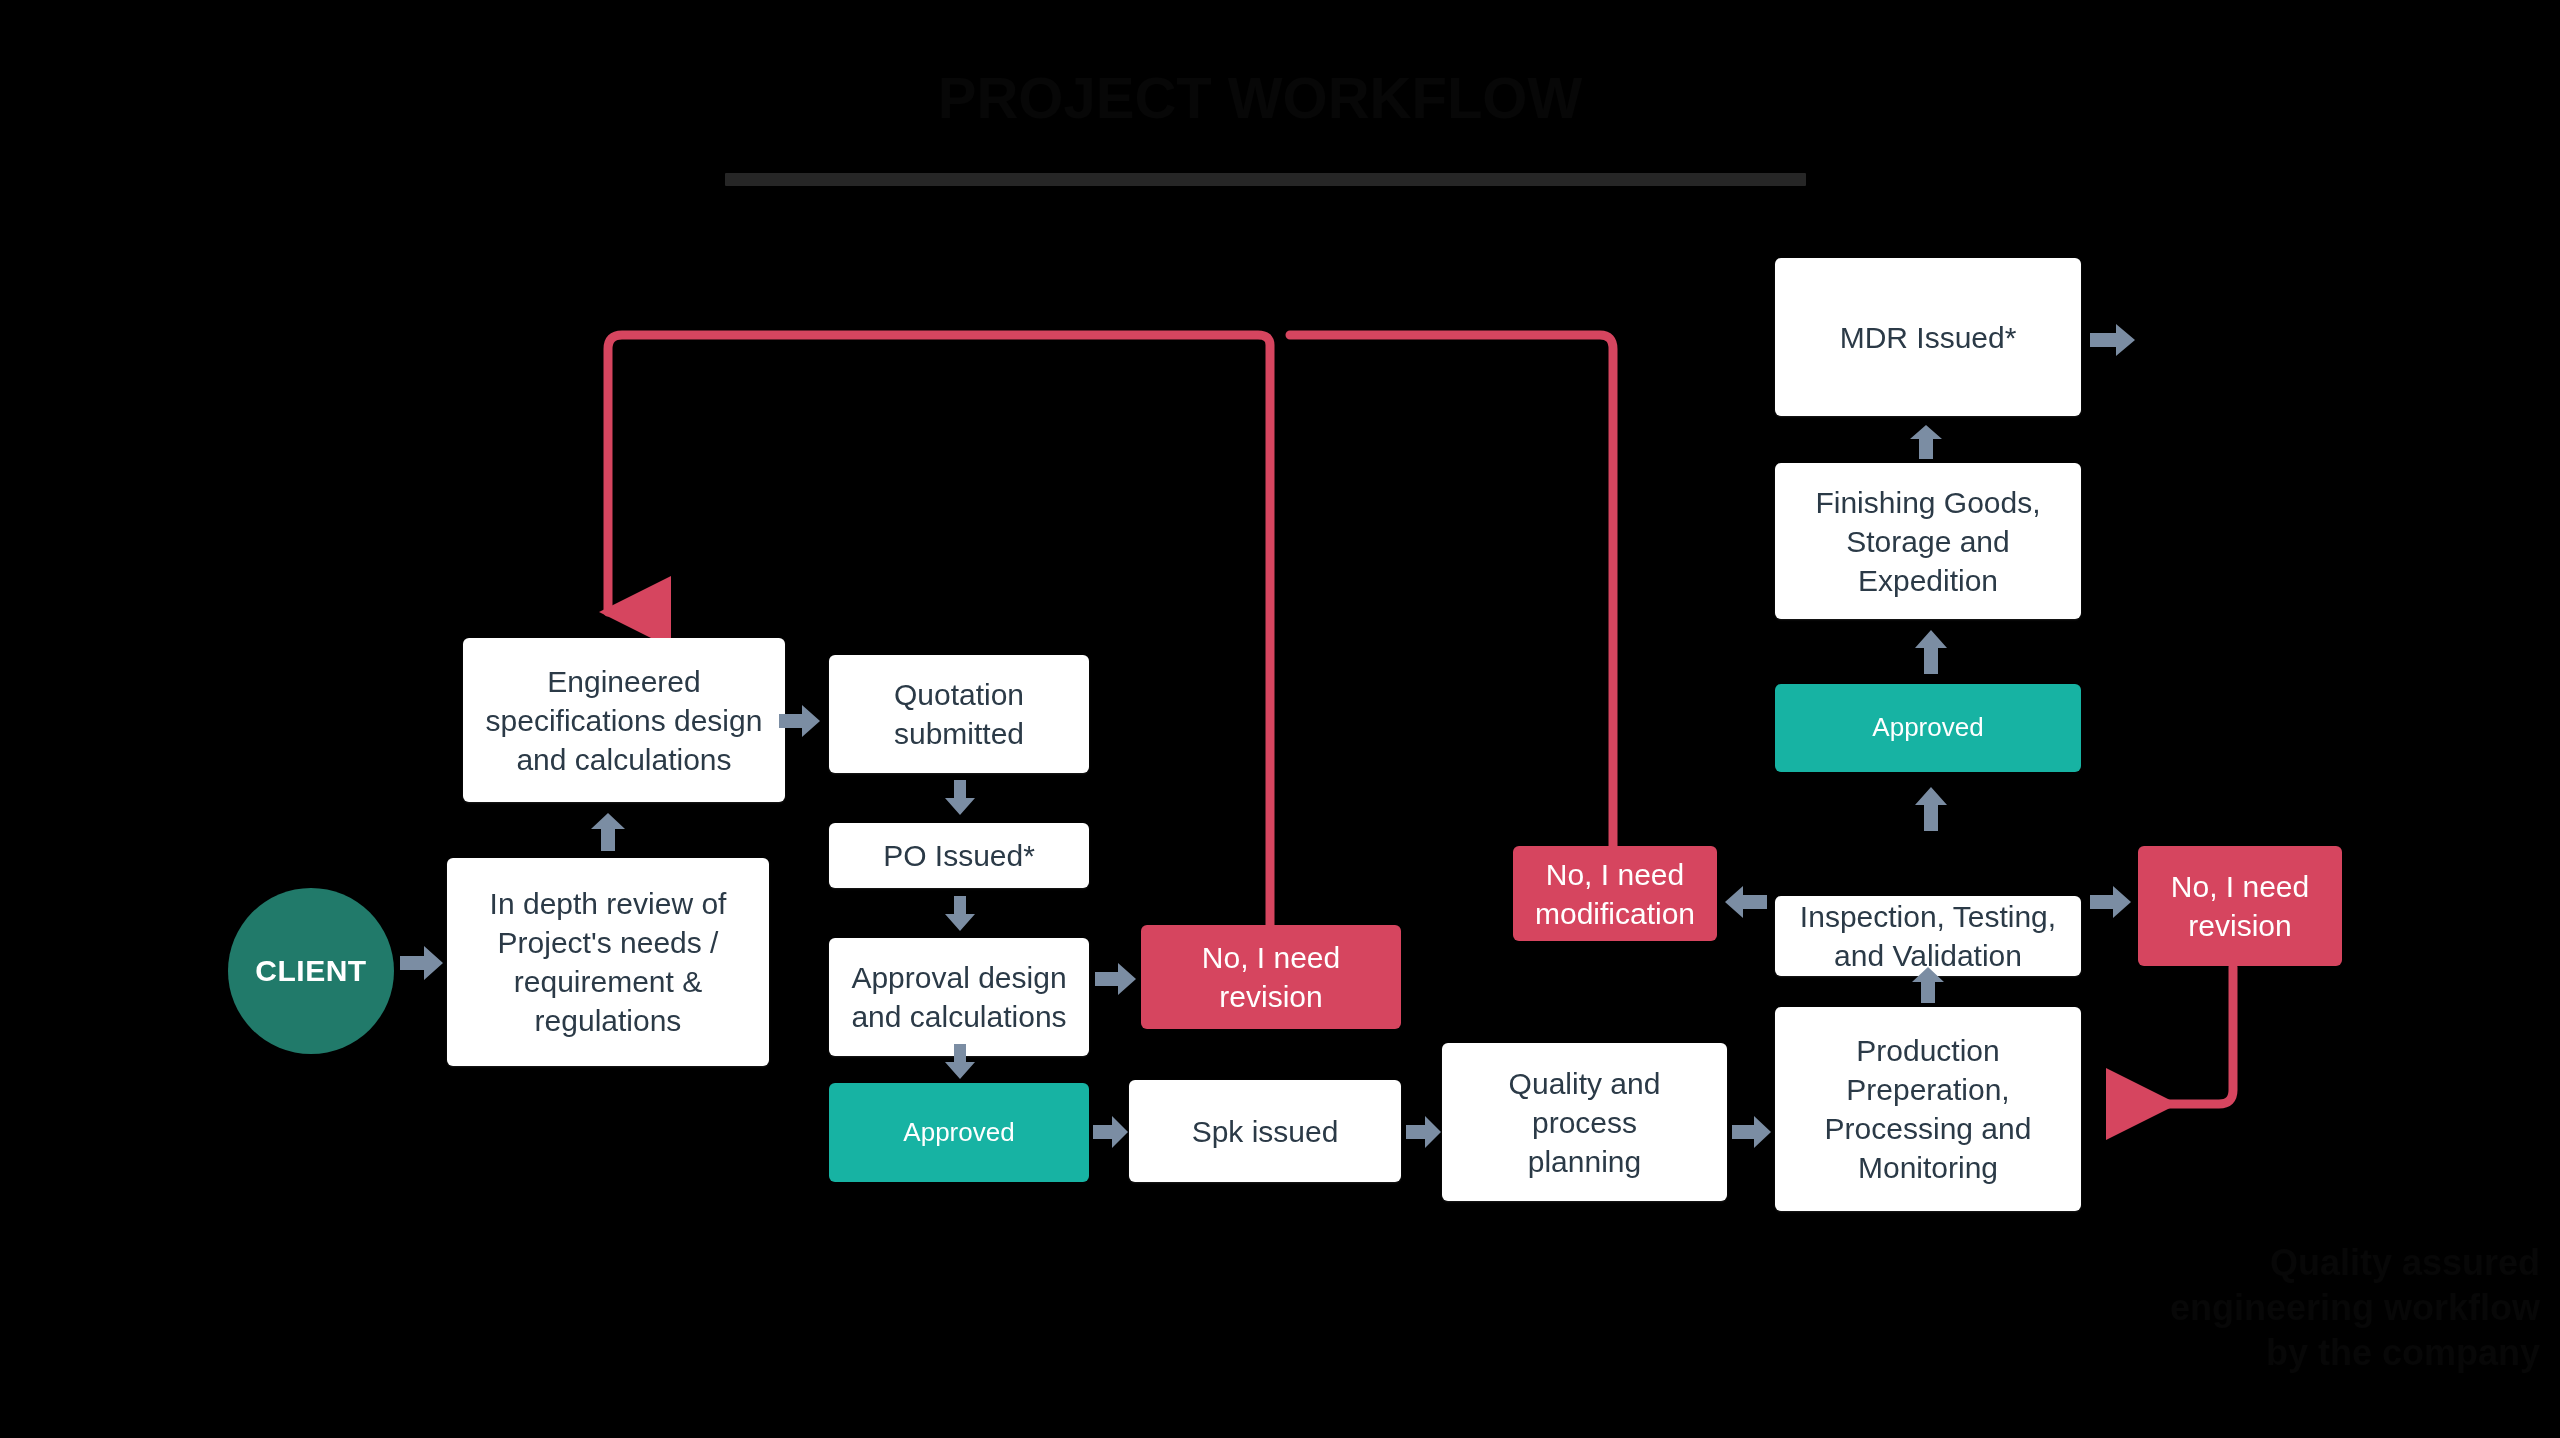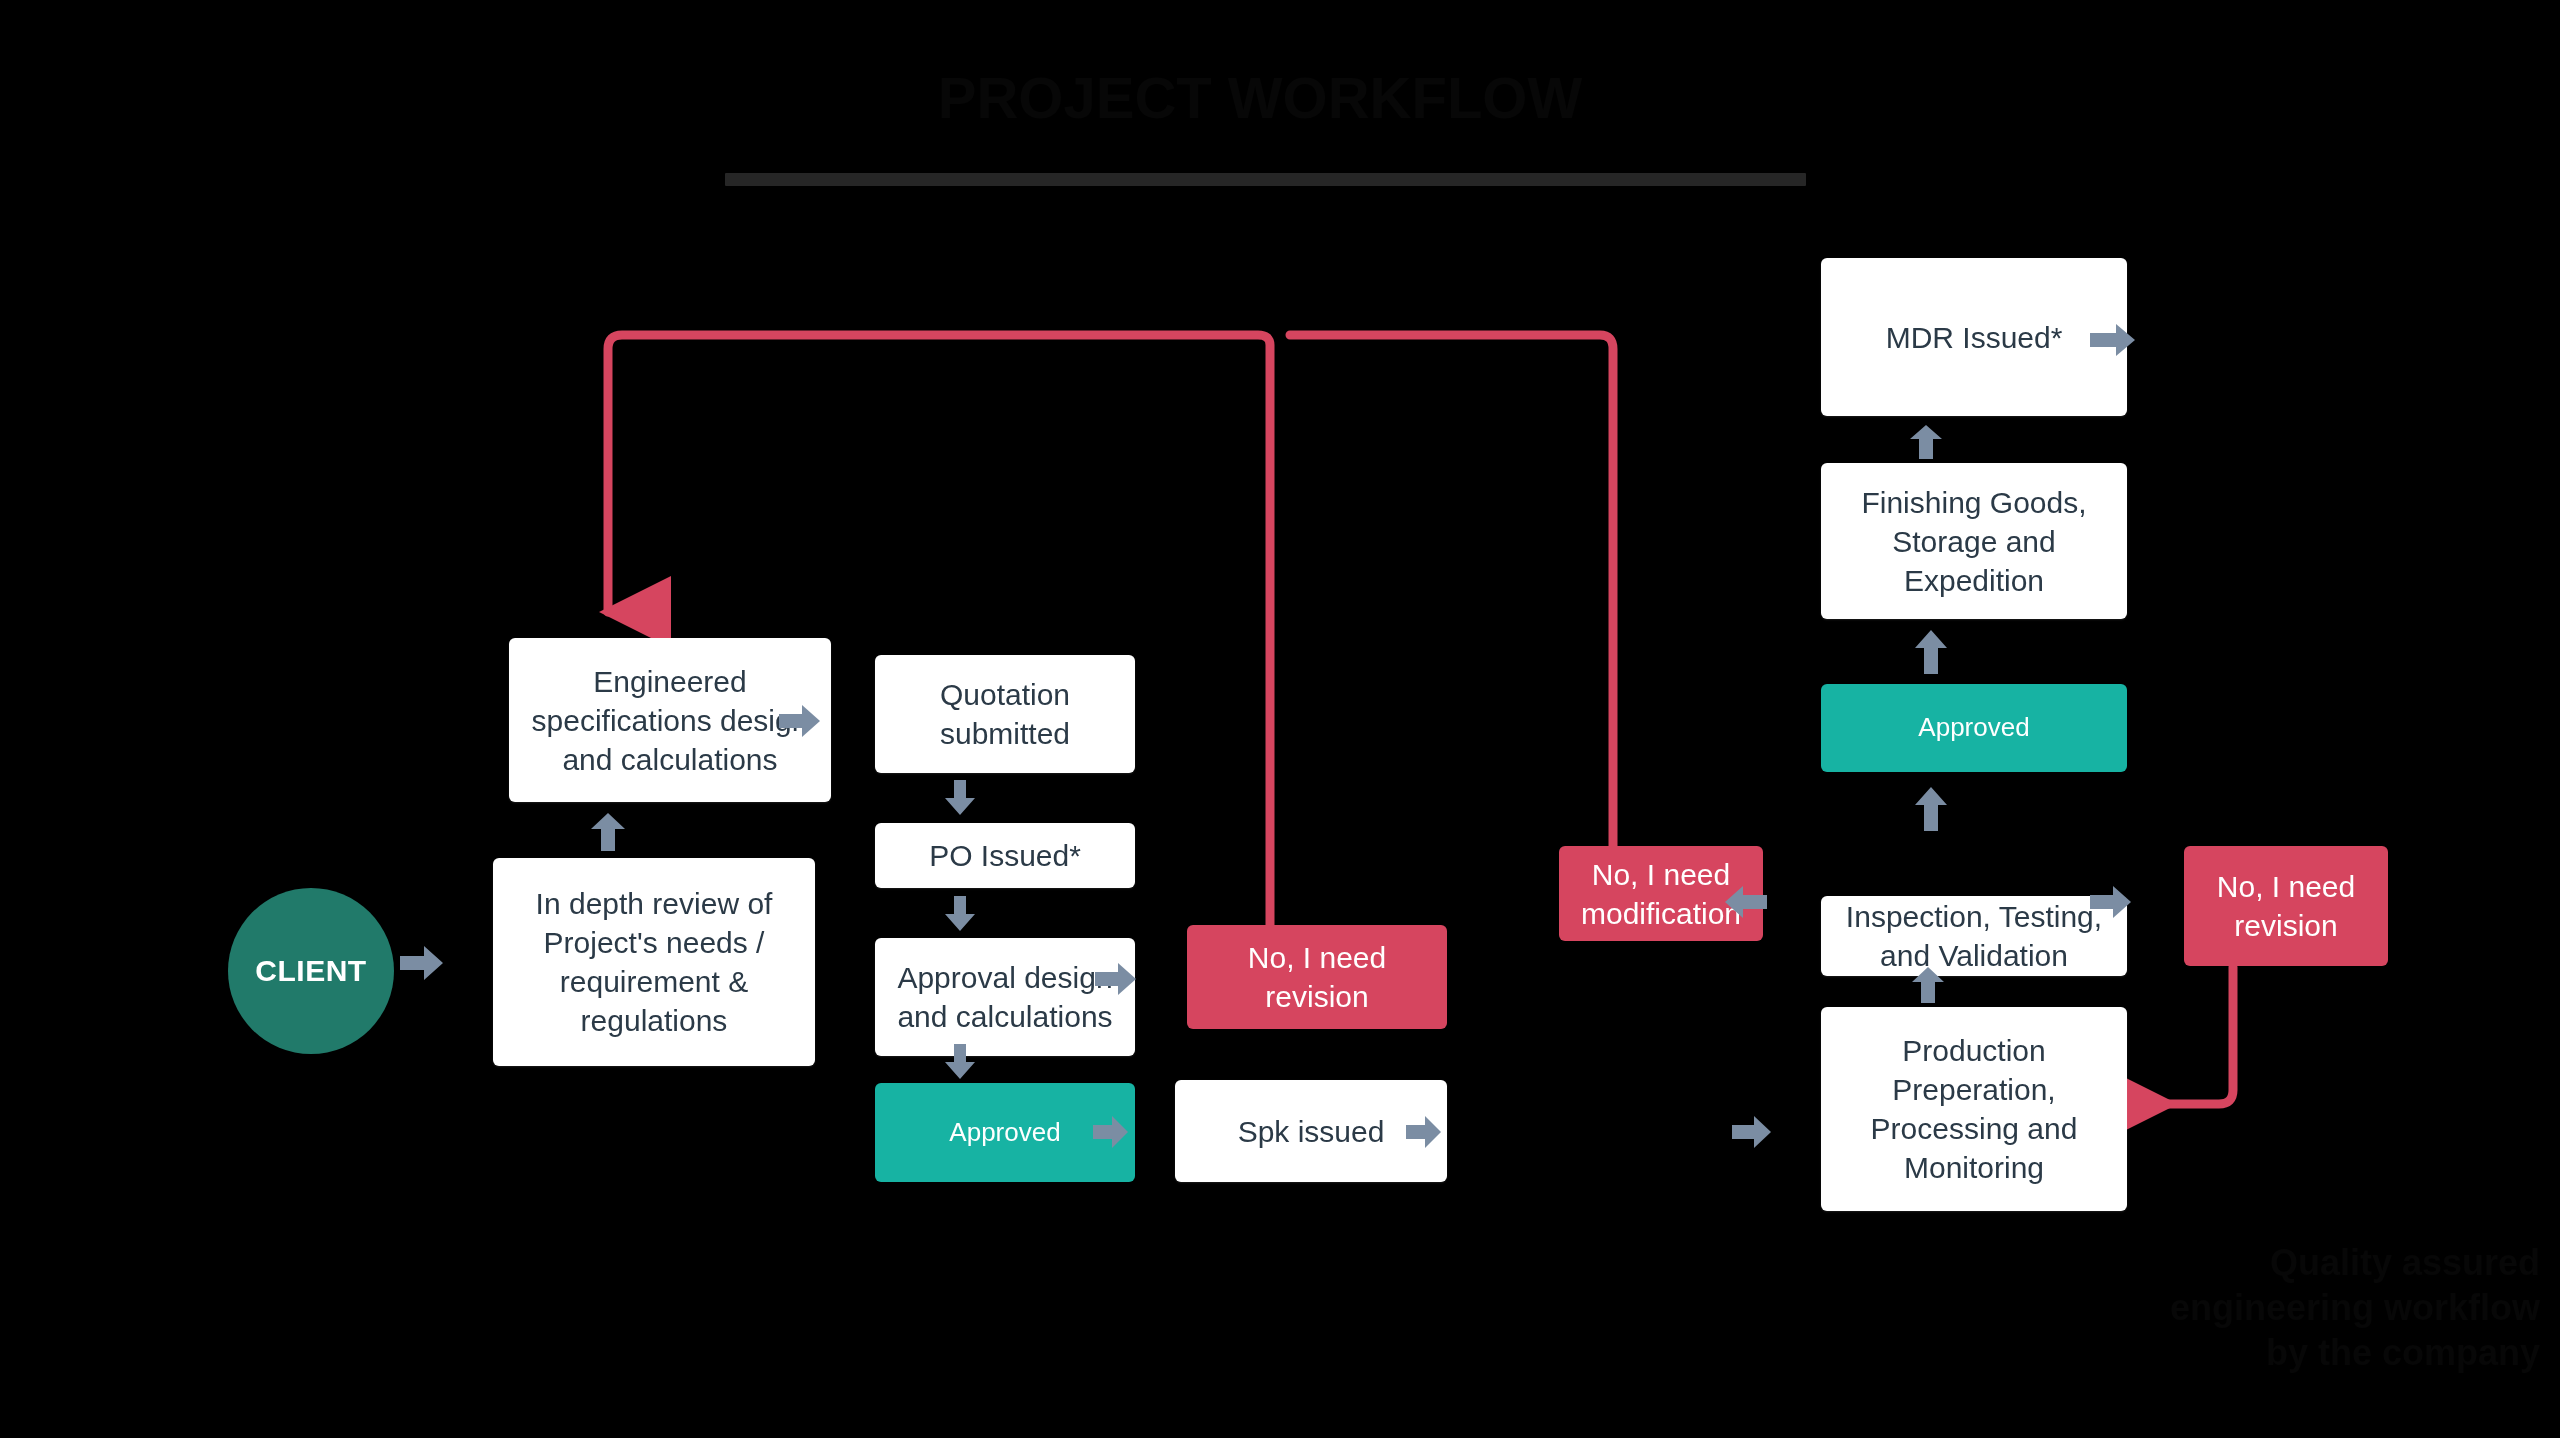--- a/index.html
+++ b/index.html
@@ -23,21 +23,20 @@
     position: absolute;
     box-sizing: border-box;
     display: flex;
     align-items: center;
     justify-content: center;
     text-align: center;
     border-radius: 6px;
     line-height: 1.30;
     padding: 6px 12px;
     white-space: pre-line;
-    margin-left: 46px;
   }
   .node.white {
     background: #ffffff;
     color: #2b3a47;
     font-size: 30px;
     box-shadow: 0 1px 2px rgba(255,255,255,0.10);
   }
   .node.teal {
     background: #17b3a3;
     color: #ffffff;
@@ -138,20 +137,23 @@
   <div class="node white" style="left:829px; top:938px; width:260px; height:118px;">Approval design
 and calculations</div>
 
   <div class="node teal" style="left:829px; top:1083px; width:260px; height:99px;">Approved</div>
 
   <div class="node red" style="left:1141px; top:925px; width:260px; height:104px;">No, I need
 revision</div>
 
   <div class="node white" style="left:1129px; top:1080px; width:272px; height:102px;">Spk issued</div>
 
+  <div class="node white" style="left:1442px; top:1043px; width:285px; height:158px;">Quality and
+process
+planning</div>
 
   <div class="node red" style="left:1513px; top:846px; width:204px; height:95px;">No, I need
 modification</div>
 
   <div class="node white" style="left:1775px; top:1007px; width:306px; height:204px;">Production
 Preperation,
 Processing and
 Monitoring</div>
 
   <div class="node white" style="left:1775px; top:896px; width:306px; height:80px;">Inspection, Testing,

